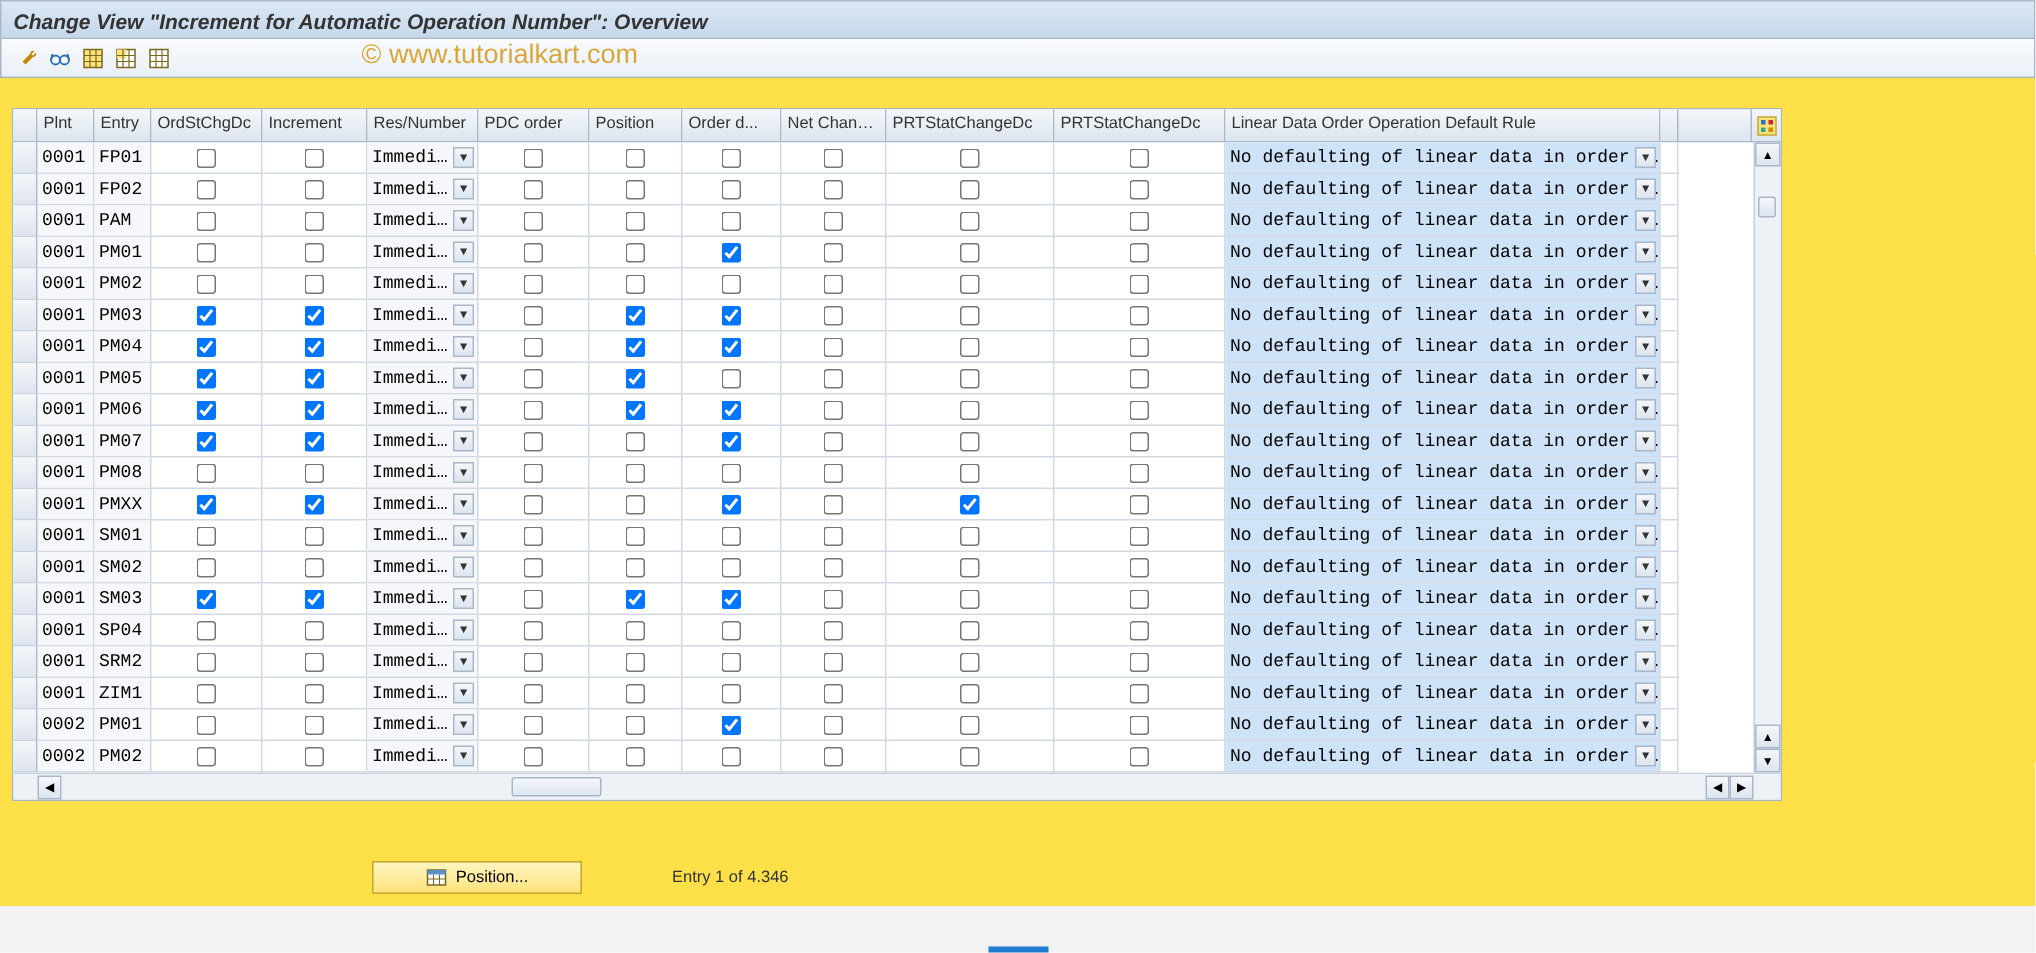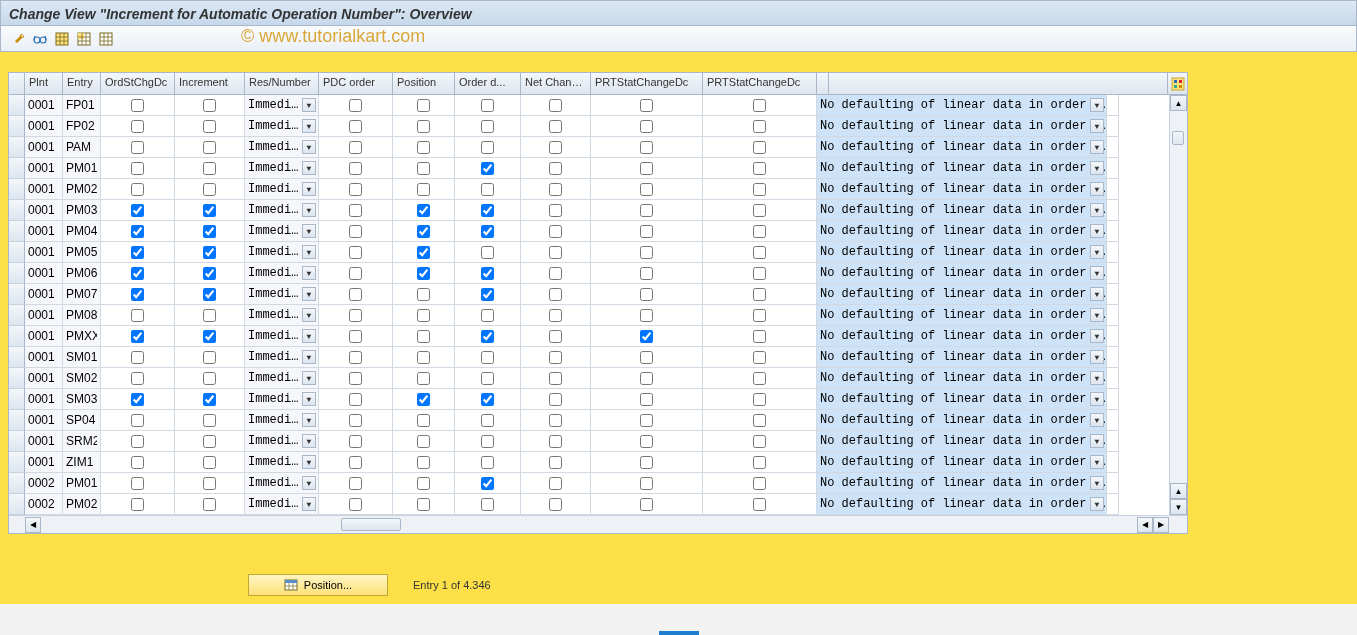--- a/index.html
+++ b/index.html
@@ -122,21 +122,21 @@
     overflow: hidden;
     white-space: nowrap;
     display:flex;
     align-items:center;
     font-family: "Courier New", monospace;
     font-size: 12px;
   }
   .txt-input {
     width:100%; height:100%;
     border:none; background:#f5f7fa;
-    font-family: Liberation Sans, sans-serif;
+    font-family: Liberation Mono, monospace;
     font-size: 12px;
     padding: 2px 3px;
   }
   .chk-cell { justify-content:center; }
   .chk-cell input { cursor:pointer; }
   .dd-cell {
     position: relative;
     padding: 2px 3px;
     background:#f5f7fa;
   }
@@ -204,21 +204,21 @@
     position:absolute; left:300px; top:1px; width:60px; height:13px;
     background: linear-gradient(to bottom, #f4f7fa, #dde5ef);
     border:1px solid #a9b7c9; border-radius:2px;
     cursor:pointer;
   }
   .footer {
     margin-top: 40px;
     display:flex;
     align-items:center;
     padding-left: 240px;
-    gap: 25px;
+    gap: 60px;
   }
   .position-btn {
     width: 140px; height: 22px;
     background: linear-gradient(to bottom, #fff5c2, #fde27a);
     border:1px solid #c5a832;
     display:flex; align-items:center; justify-content:center;
     gap:6px;
     cursor:pointer;
     font-size:11px;
   }
@@ -282,20 +282,21 @@
       <div class="header-cell col-type">Entry</div>
       <div class="header-cell col-ordst">OrdStChgDc</div>
       <div class="header-cell col-collreq">Increment</div>
       <div class="header-cell col-respur">Res/Number</div>
       <div class="header-cell col-pdc">PDC order</div>
       <div class="header-cell col-workflow">Position</div>
       <div class="header-cell col-changed">Order d...</div>
       <div class="header-cell col-netorder">Net Change...</div>
       <div class="header-cell col-opstat">PRTStatChangeDc</div>
       <div class="header-cell col-prtstat">PRTStatChangeDc</div>
+      <div class="header-cell col-linear">Linear Data Order Operation Default Rule</div>
       <div class="header-cell col-end"></div>
     </div>
     <div class="config-icon-cell">
       <svg width="14" height="14" viewBox="0 0 14 14">
           <rect x="1" y="1" width="12" height="12" fill="#fde27a" stroke="#c5a832"></rect>
           <rect x="3" y="3" width="3" height="3" fill="#2a6fb5"></rect>
           <rect x="8" y="3" width="3" height="3" fill="#c23"></rect>
           <rect x="3" y="8" width="3" height="3" fill="#3a8"></rect>
           <rect x="8" y="8" width="3" height="3" fill="#c80"></rect>
         </svg>

